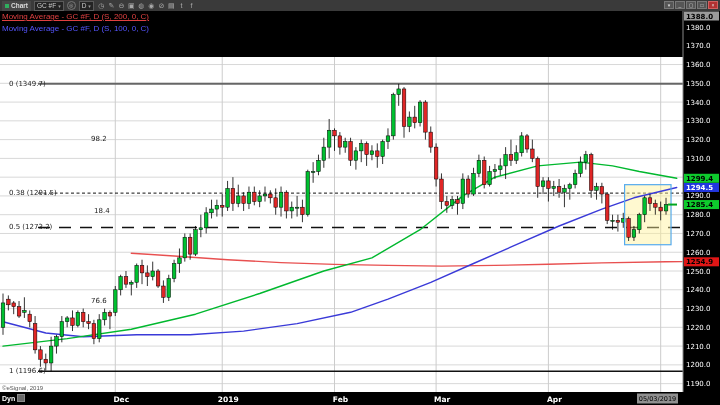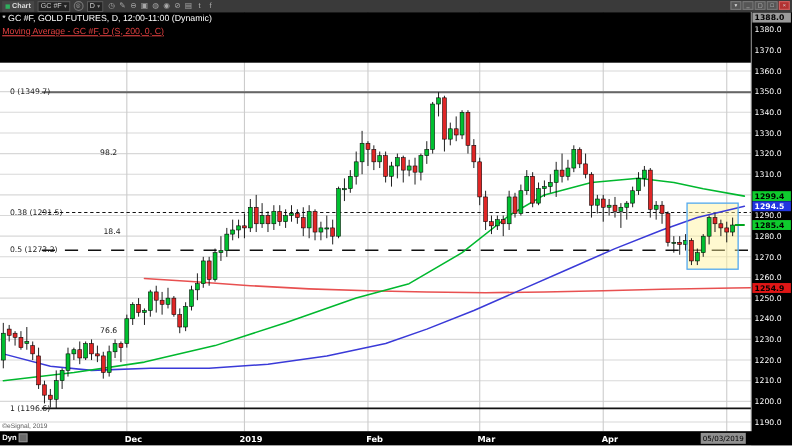--- a/index.html
+++ b/index.html
@@ -420,23 +420,23 @@
         <text x="228.227" y="390.5" font-size="7.5" font-weight="bold" text-anchor="middle" fill="#fff" font-family="&quot;DejaVu Sans&quot;,sans-serif">2019</text>
         <text x="340.514" y="390.5" font-size="7.5" font-weight="bold" text-anchor="middle" fill="#fff" font-family="&quot;DejaVu Sans&quot;,sans-serif">Feb</text>
         <text x="442.107" y="390.5" font-size="7.5" font-weight="bold" text-anchor="middle" fill="#fff" font-family="&quot;DejaVu Sans&quot;,sans-serif">Mar</text>
         <text x="554.394" y="390.5" font-size="7.5" font-weight="bold" text-anchor="middle" fill="#fff" font-family="&quot;DejaVu Sans&quot;,sans-serif">Apr</text>
         <rect x="637" y="382.5" width="41" height="10" fill="#909090"></rect>
         <text x="657.5" y="390" font-size="6.5" text-anchor="middle" fill="#000" font-family="&quot;DejaVu Sans&quot;,sans-serif">05/03/2019</text>
       </g>
     </svg>
 
   <div class="legend-overlay">
-    <div class="legend-title">* GC #F, GOLD FUTURES, D, 12:00-11:00 (Dynamic)</div>
     <div id="legend-ma-rows">
         <div style="color: rgb(224, 64, 64); text-decoration: underline;">Moving Average - GC #F, D (S, 200, 0, C)</div>
+        <div style="color: rgb(85, 85, 255);">Moving Average - GC #F, D (S, 100, 0, C)</div>
       </div>
   </div>
 
   <div class="copyright">©eSignal, 2019</div>
 
   <div class="dyn-wrap">
     <span class="dyn-label">Dyn</span>
     <span class="dyn-icon"></span>
   </div>
 </div>

